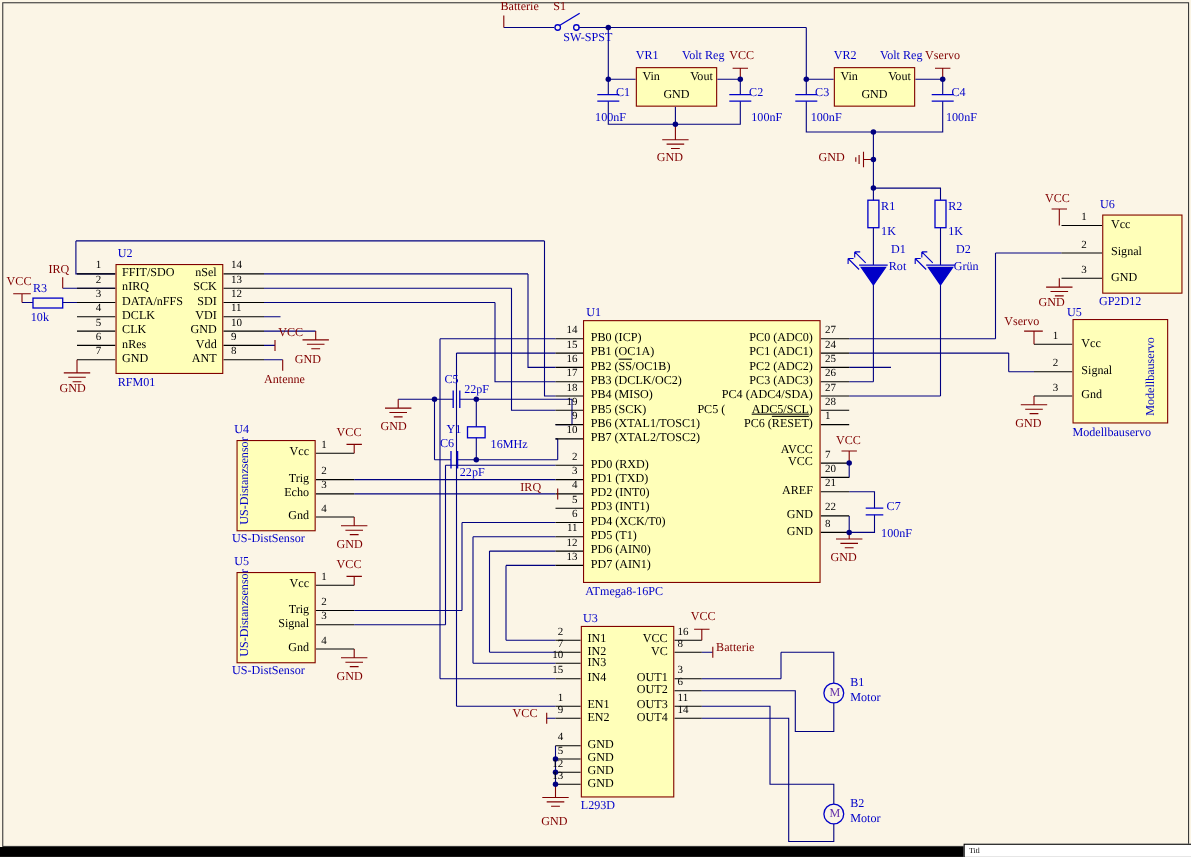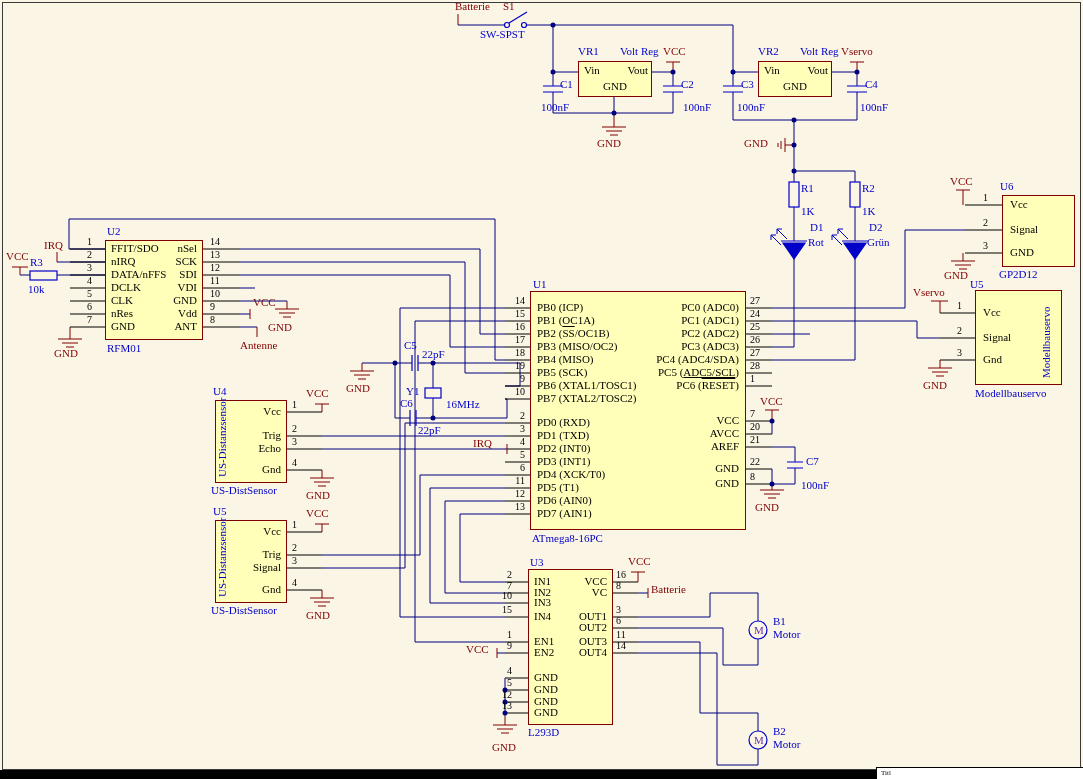--- a/index.html
+++ b/index.html
@@ -9,21 +9,21 @@
   .box{position:absolute;background:#FFFFB9;border:1px solid #800000;z-index:2;box-sizing:border-box;}
   .t{position:absolute;font-size:11px;line-height:1;white-space:nowrap;z-index:3;}
   .blu{color:#0000C8;}
   .mrn{color:#800000;}
   .blk{color:#000000;}
   .num{font-size:10px;color:#000000;}
   .r{text-align:right;}
   .c{text-align:center;}
   .v{transform-origin:0 0;transform:rotate(-90deg);}
   .ov{text-decoration:overline;}
-  .un{text-decoration:underline;}
+  .un{text-decoration:underline;margin-left:24px;}
   #frame{position:absolute;left:2px;top:2px;width:1077px;height:766px;border:1px solid #3a3a3a;z-index:0;}
   #bstrip{position:absolute;left:0;top:770px;width:1083px;height:9px;background:#000;z-index:4;}
   #tblock{position:absolute;left:876px;top:767px;width:205px;height:11px;background:#fff;
           border:1px solid #000;z-index:5;font-size:7px;color:#000;padding-left:4px;line-height:10px;}
 </style>
 </head>
 <body>
 
 <div id="sheet">
   <div id="frame"></div>
@@ -127,21 +127,21 @@
   <div class="box" style="left:105px;top:240px;width:98px;height:100px;"></div>
   <div class="box" style="left:530px;top:291px;width:216px;height:239px;"></div>
   <div class="box" style="left:215px;top:400px;width:72px;height:83px;"></div>
   <div class="box" style="left:215px;top:520px;width:72px;height:83px;"></div>
   <div class="box" style="left:528px;top:569px;width:85px;height:156px;"></div>
   <div class="box" style="left:1002px;top:195px;width:73px;height:72px;"></div>
   <div class="box" style="left:975px;top:290px;width:87px;height:95px;"></div>
 
   <div class="t mrn" style="left:455px;top:1px;">Batterie</div>
   <div class="t mrn" style="left:503px;top:1px;">S1</div>
-  <div class="t blu" style="left:480px;top:29px;text-align:center;">SW-SPST</div>
+  <div class="t blu" style="left:512px;top:29px;text-align:center;">SW-SPST</div>
   <div class="t blu" style="left:578px;top:46px;">VR1</div>
   <div class="t blu" style="left:620px;top:46px;">Volt Reg</div>
   <div class="t mrn" style="left:663px;top:46px;">VCC</div>
   <div class="t blu" style="left:758px;top:46px;">VR2</div>
   <div class="t blu" style="left:800px;top:46px;">Volt Reg</div>
   <div class="t mrn" style="left:841px;top:46px;">Vservo</div>
   <div class="t blk" style="left:584px;top:65px;">Vin</div>
   <div class="t blk r" style="left:596px;top:65px;width:52px;">Vout</div>
   <div class="t blk c" style="left:578px;top:81px;width:74px;">GND</div>
   <div class="t blk" style="left:764px;top:65px;">Vin</div>
@@ -212,42 +212,42 @@
   <div class="t blu" style="left:406px;top:386px;">Y1</div>
   <div class="t blu" style="left:446px;top:399px;">16MHz</div>
   <div class="t blu" style="left:400px;top:398px;">C6</div>
   <div class="t blu" style="left:418px;top:425px;">22pF</div>
 
   <div class="t blu" style="left:533px;top:279px;">U1</div>
   <div class="t blu" style="left:532px;top:533px;">ATmega8-16PC</div>
   <div class="t blk" style="left:537px;top:302px;">PB0 (ICP)</div>
   <div class="t blk" style="left:537px;top:315px;">PB1 (OC1A)</div>
   <div class="t blk" style="left:537px;top:328px;"><span>PB2 (</span><span class="ov">SS</span><span>/OC1B)</span></div>
-  <div class="t blk" style="left:537px;top:341px;">PB3 (MISO/OC2)</div>
+  <div class="t blk" style="left:537px;top:341px;">PB3 (DCLK/OC2)</div>
   <div class="t blk" style="left:537px;top:354px;">PB4 (MISO)</div>
   <div class="t blk" style="left:537px;top:367px;">PB5 (SCK)</div>
   <div class="t blk" style="left:537px;top:380px;">PB6 (XTAL1/TOSC1)</div>
   <div class="t blk" style="left:537px;top:393px;">PB7 (XTAL2/TOSC2)</div>
   <div class="t blk" style="left:537px;top:417px;">PD0 (RXD)</div>
   <div class="t blk" style="left:537px;top:430px;text-align:center;">PD1 (TXD)</div>
   <div class="t blk" style="left:537px;top:443px;">PD2 (INT0)</div>
   <div class="t blk" style="left:537px;top:456px;">PD3 (INT1)</div>
   <div class="t blk" style="left:537px;top:469px;">PD4 (XCK/T0)</div>
   <div class="t blk" style="left:537px;top:482px;">PD5 (T1)</div>
   <div class="t blk" style="left:537px;top:495px;">PD6 (AIN0)</div>
   <div class="t blk" style="left:537px;top:508px;text-align:center;">PD7 (AIN1)</div>
   <div class="t blk r" style="left:600px;top:302px;width:139px;">PC0 (ADC0)</div>
   <div class="t blk r" style="left:600px;top:315px;width:139px;">PC1 (ADC1)</div>
   <div class="t blk r" style="left:600px;top:328px;width:139px;">PC2 (ADC2)</div>
   <div class="t blk r" style="left:600px;top:341px;width:139px;">PC3 (ADC3)</div>
   <div class="t blk r" style="left:600px;top:354px;width:139px;">PC4 (ADC4/SDA)</div>
   <div class="t blk r" style="left:600px;top:367px;width:139px;"><span>PC5 (</span><span class="un">ADC5/SCL</span><span>)</span></div>
   <div class="t blk r" style="left:600px;top:380px;width:139px;"><span>PC6 (</span><span class="ov">RESET</span><span>)</span></div>
   <div class="t blk r" style="left:600px;top:415px;width:139px;">VCC</div>
-  <div class="t blk r" style="left:600px;top:428px;width:139px;">AVCC</div>
+  <div class="t blk r" style="left:600px;top:404px;width:139px;">AVCC</div>
   <div class="t blk r" style="left:600px;top:441px;width:139px;">AREF</div>
   <div class="t blk r" style="left:600px;top:463px;width:139px;">GND</div>
   <div class="t blk r" style="left:600px;top:478px;width:139px;">GND</div>
   <div class="t num r" style="left:497px;top:296px;width:28px;">14</div>
   <div class="t num r" style="left:497px;top:309px;width:28px;">15</div>
   <div class="t num r" style="left:497px;top:322px;width:28px;">16</div>
   <div class="t num r" style="left:497px;top:335px;width:28px;">17</div>
   <div class="t num r" style="left:497px;top:348px;width:28px;">18</div>
   <div class="t num r" style="left:497px;top:361px;width:28px;">19</div>
   <div class="t num r" style="left:497px;top:374px;width:28px;">9</div>

